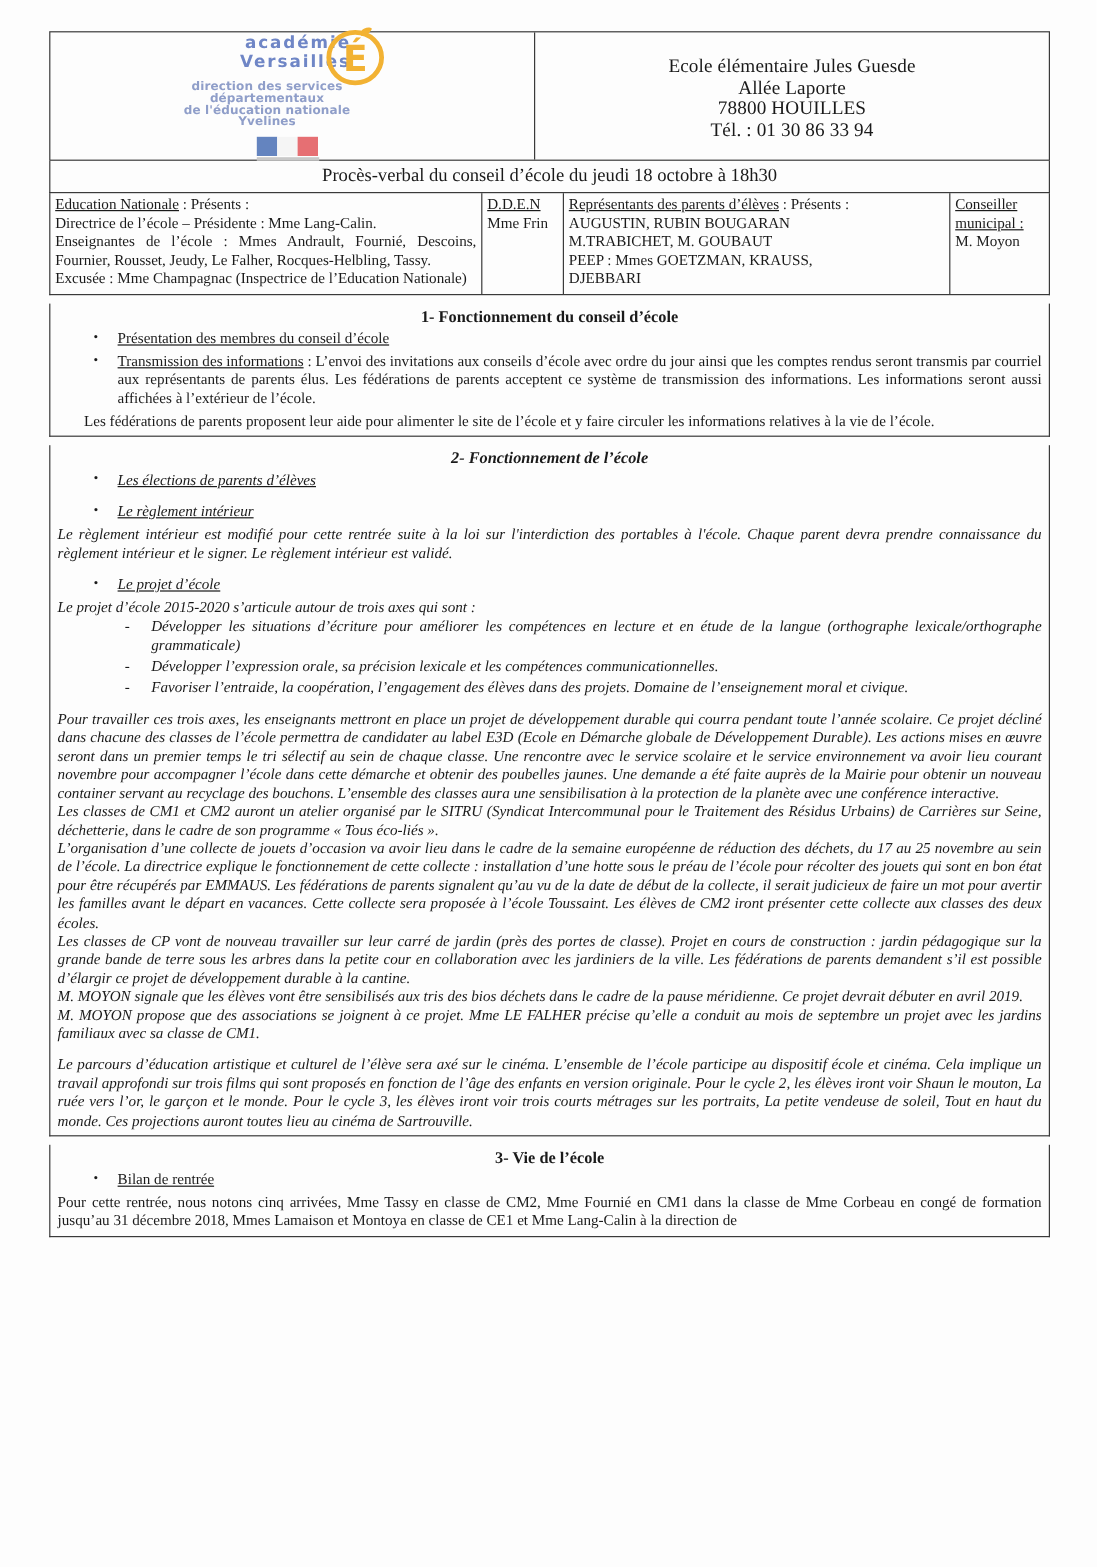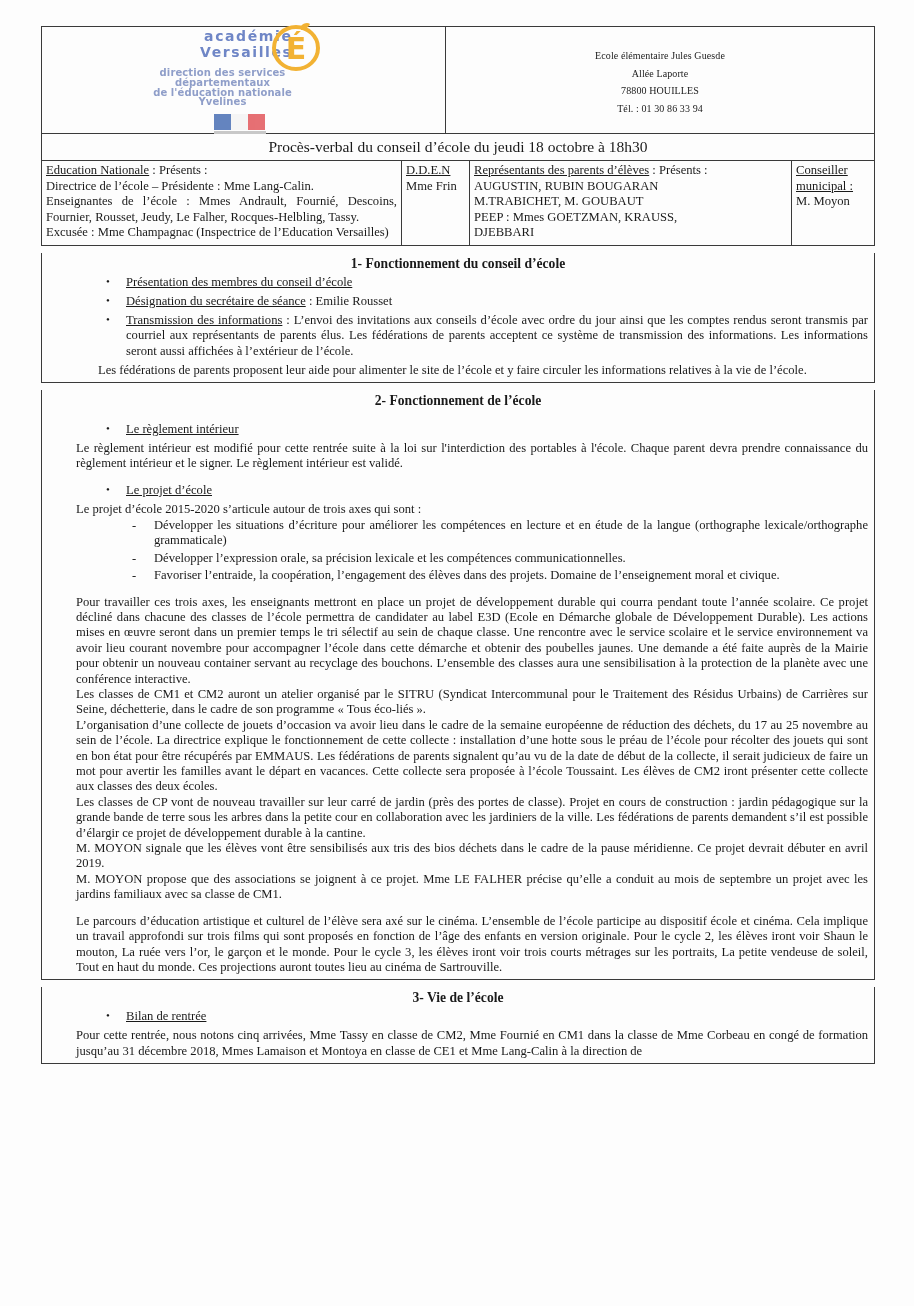--- a/index.html
+++ b/index.html
@@ -49,21 +49,21 @@
   .school-cell {
     flex: 1;
     display: flex;
     flex-direction: column;
     align-items: center;
     justify-content: center;
     box-sizing: border-box;
     padding-top: 4px;
   }
   .school-cell div {
-    font-size: 10px;
+    font-size: 16px;
     line-height: 17.5px;
     letter-spacing: 0.1px;
   }
 
   
   .logo {
     position: relative;
     width: 186px;
     text-align: center;
     transform: translateX(-4px);
@@ -165,21 +165,20 @@
     font-size: 13.6px;
     line-height: 17px;
     padding: 2px 0 2px;
   }
   .sect-body {
     font-size: 12.6px;
     line-height: 15.4px;
     padding: 0 6px 4px 6px;
     text-align: justify;
     text-justify: inter-word;
-    margin-left: 28px;
   }
   .sect-body p { margin: 0; }
   .sect-body p.ind { text-indent: 22px; }
   .sect-body p.gap { margin-top: 11px; }
 
   ul.bul {
     margin: 1px 0 1px 0;
     padding-left: 50px;
     list-style: none;
   }
@@ -256,21 +255,21 @@
 
     <div class="frame title-band">Procès-verbal du conseil d’école du jeudi 18 octobre à 18h30</div>
 
     <div class="frame attend">
       <div class="col-edu">
         <div>
           <span class="u">Education Nationale</span><span> : Présents :</span>
         </div>
         <div>Directrice de l’école – Présidente : Mme Lang-Calin.</div>
         <div>Enseignantes de l’école : Mmes Andrault, Fournié, Descoins, Fournier, Rousset, Jeudy, Le Falher, Rocques-Helbling, Tassy.</div>
-        <div>Excusée : Mme Champagnac (Inspectrice de l’Education Versailles)</div>
+        <div>Excusée : Mme Champagnac (Inspectrice de l’Education Nationale)</div>
       </div>
       <div class="col-dden">
         <div class="u">D.D.E.N</div>
         <div>Mme Frin</div>
       </div>
       <div class="col-parents">
         <div>
           <span class="u">Représentants des parents d’élèves</span><span> : Présents :</span>
         </div>
         <div>AUGUSTIN, RUBIN BOUGARAN</div>
@@ -285,35 +284,37 @@
       </div>
     </div>
 
     <div class="frame" style="margin-top:7px;">
       <div class="sect-head">1- Fonctionnement du conseil d’école</div>
       <div class="sect-body">
         <ul class="bul">
           <li>
             <span class="u">Présentation des membres du conseil d’école</span><span></span>
           </li>
-          <li>
-            <span class="u">Désignation du secrétaire de séance</span><span> : Emilie Rousset</span>
-          </li>
           <li style="text-align:justify;">
             <span class="u">Transmission des informations</span><span> : L’envoi des invitations aux conseils d’école avec ordre du jour ainsi que les comptes rendus seront transmis par courriel aux représentants de parents élus.  Les fédérations de parents acceptent ce système de transmission des informations. Les informations seront aussi affichées à l’extérieur de l’école.</span>
           </li>
         </ul>
         <p class="ind">Les fédérations de parents proposent leur aide pour alimenter le site de l’école et y faire circuler les informations relatives à la vie de l’école.</p>
       </div>
     </div>
 
-    <div class="frame" style="margin-top:7px;">
+    <div class="frame" style="margin-top:7px;font-style:italic;">
       <div class="sect-head">2- Fonctionnement de l’école</div>
       <div class="sect-body">
 
+        <ul class="bul">
+          <li>
+            <span class="u">Les élections de parents d’élèves</span>
+          </li>
+        </ul>
 
         <ul class="bul" style="margin-top:11px;">
           <li>
             <span class="u">Le règlement intérieur</span>
           </li>
         </ul>
         <p>Le règlement intérieur est modifié pour cette rentrée suite à la loi sur l'interdiction des portables à l'école. Chaque parent devra prendre connaissance du règlement intérieur et le signer. Le règlement intérieur est validé.</p>
 
         <ul class="bul" style="margin-top:11px;">
           <li>

